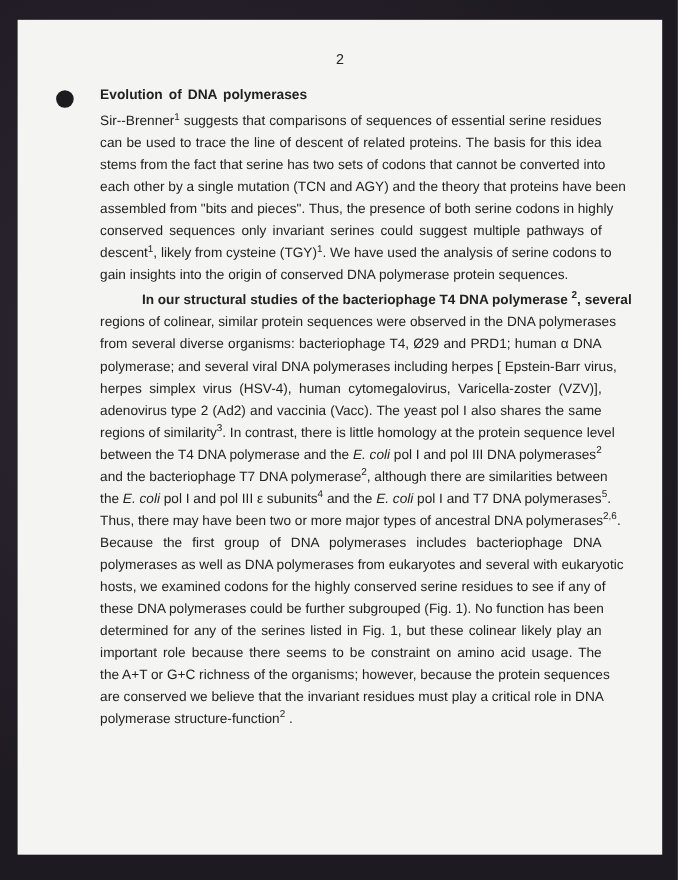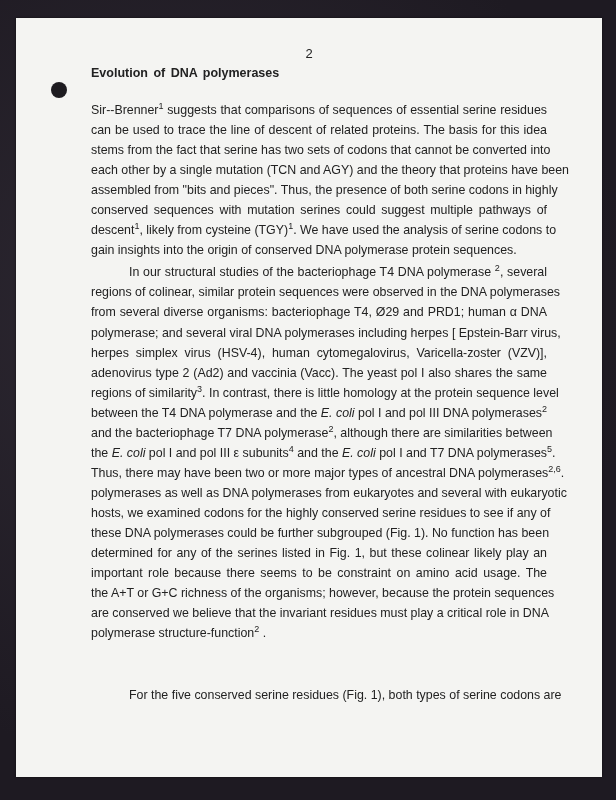--- a/index.html
+++ b/index.html
@@ -17,72 +17,72 @@
   }
   .punch-hole {
     position: absolute; left: 35px; top: 64px; width: 16px; height: 16px;
     border-radius: 50%; background: #1d1b20;
   }
   .page-number {
     position: absolute; left: 0; right: 0; top: 28px; text-align: center;
     font-size: 13px; color: #222;
   }
   .title {
-    position: absolute; left: 75px; top: 48px;
+    position: absolute; left: 75px; top: 61px;
     font-size: 12.5px; font-weight: bold; color: #222; word-spacing: 2px;
   }
   .body-text {
     position: absolute; left: 75px; top: 82px; width: 456px;
     font-size: 12.4px; line-height: 20.05px; color: #222;
   }
   .line {
     display: block; white-space: nowrap; text-align: justify; text-align-last: justify;
     height: 20.05px;
   }
   .line.last { text-align-last: left; }
-  .line.indent { padding-left: 38px; }
+  .line.indent { padding-left: 38px; font-weight: bold; }
   sup { font-size: 9px; vertical-align: 5px; line-height: 0; }
   i { font-style: italic; }
 </style>
 </head>
 <body>
 
 <div class="page">
   <div class="punch-hole"></div>
   <div class="page-number">2</div>
   <div class="title">Evolution of DNA polymerases</div>
   <div class="body-text" id="body-text">
       <div style="position: absolute; left: 0px; width: 100%; top: 0px;">
         <span class="line">Sir--Brenner<sup>1</sup> suggests that comparisons of sequences of essential serine residues</span>
         <span class="line">can be used to trace the line of descent of related proteins.  The basis for this idea</span>
         <span class="line">stems from the fact that serine has two sets of codons that cannot be converted into</span>
         <span class="line">each other by a single mutation (TCN and AGY) and the theory that proteins have been</span>
         <span class="line">assembled from "bits and pieces".  Thus, the presence of both serine codons in highly</span>
-        <span class="line">conserved sequences with mutation serines could suggest multiple pathways of</span>
+        <span class="line">conserved sequences only invariant serines could suggest multiple pathways of</span>
         <span class="line">descent<sup>1</sup>, likely from cysteine (TGY)<sup>1</sup>.  We have used the analysis of serine codons to</span>
         <span class="line last">gain insights into the origin of conserved DNA polymerase protein sequences.</span>
       </div>
       <div style="position: absolute; left: 0px; width: 100%; top: 162.4px;">
         <span class="line indent">In our structural studies of the bacteriophage T4 DNA polymerase <sup>2</sup>, several</span>
         <span class="line">regions of colinear, similar protein sequences were observed in the DNA polymerases</span>
         <span class="line">from several diverse organisms:  bacteriophage T4, Ø29 and PRD1; human α DNA</span>
         <span class="line">polymerase; and several viral DNA polymerases including herpes  [ Epstein-Barr virus,</span>
         <span class="line">herpes simplex virus (HSV-4), human cytomegalovirus, Varicella-zoster (VZV)],</span>
         <span class="line">adenovirus type 2 (Ad2) and vaccinia  (Vacc).  The yeast pol I also shares the same</span>
         <span class="line">regions of similarity<sup>3</sup>.  In contrast, there is little homology at the protein sequence level</span>
         <span class="line">between the T4 DNA polymerase and the <i>E. coli</i> pol I and pol III DNA polymerases<sup>2</sup></span>
         <span class="line">and the bacteriophage T7 DNA polymerase<sup>2</sup>, although there are similarities between</span>
         <span class="line">the <i>E. coli</i> pol I and pol III ε subunits<sup>4</sup> and the <i>E. coli</i> pol I and T7 DNA polymerases<sup>5</sup>.</span>
         <span class="line">Thus, there may have been two or more major types of ancestral DNA polymerases<sup>2,6</sup>.</span>
+        <span class="line">Because the first group of DNA polymerases includes bacteriophage DNA</span>
         <span class="line">polymerases as well as DNA polymerases from eukaryotes and several with eukaryotic</span>
         <span class="line">hosts, we examined codons for the  highly conserved serine residues to see if any of</span>
         <span class="line">these DNA polymerases could be further subgrouped (Fig. 1). No function has been</span>
         <span class="line">determined for any of the serines listed in Fig. 1, but these colinear likely play an</span>
         <span class="line">important role because there seems to be constraint on amino acid usage.  The</span>
         <span class="line">the A+T or G+C richness of the organisms; however, because the protein sequences</span>
         <span class="line">are conserved we believe that the invariant residues must play a critical role in DNA</span>
         <span class="line last">polymerase structure-function<sup>2</sup> .</span>
       </div>
       <div style="position: absolute; left: 0px; width: 100%; top: 585.45px;">
-        <span class="line indent">For the five conserved serine residues (Fig. 1), both types of serine codons are</span>
       </div>
     </div>
 </div>
 
 </body></html>

